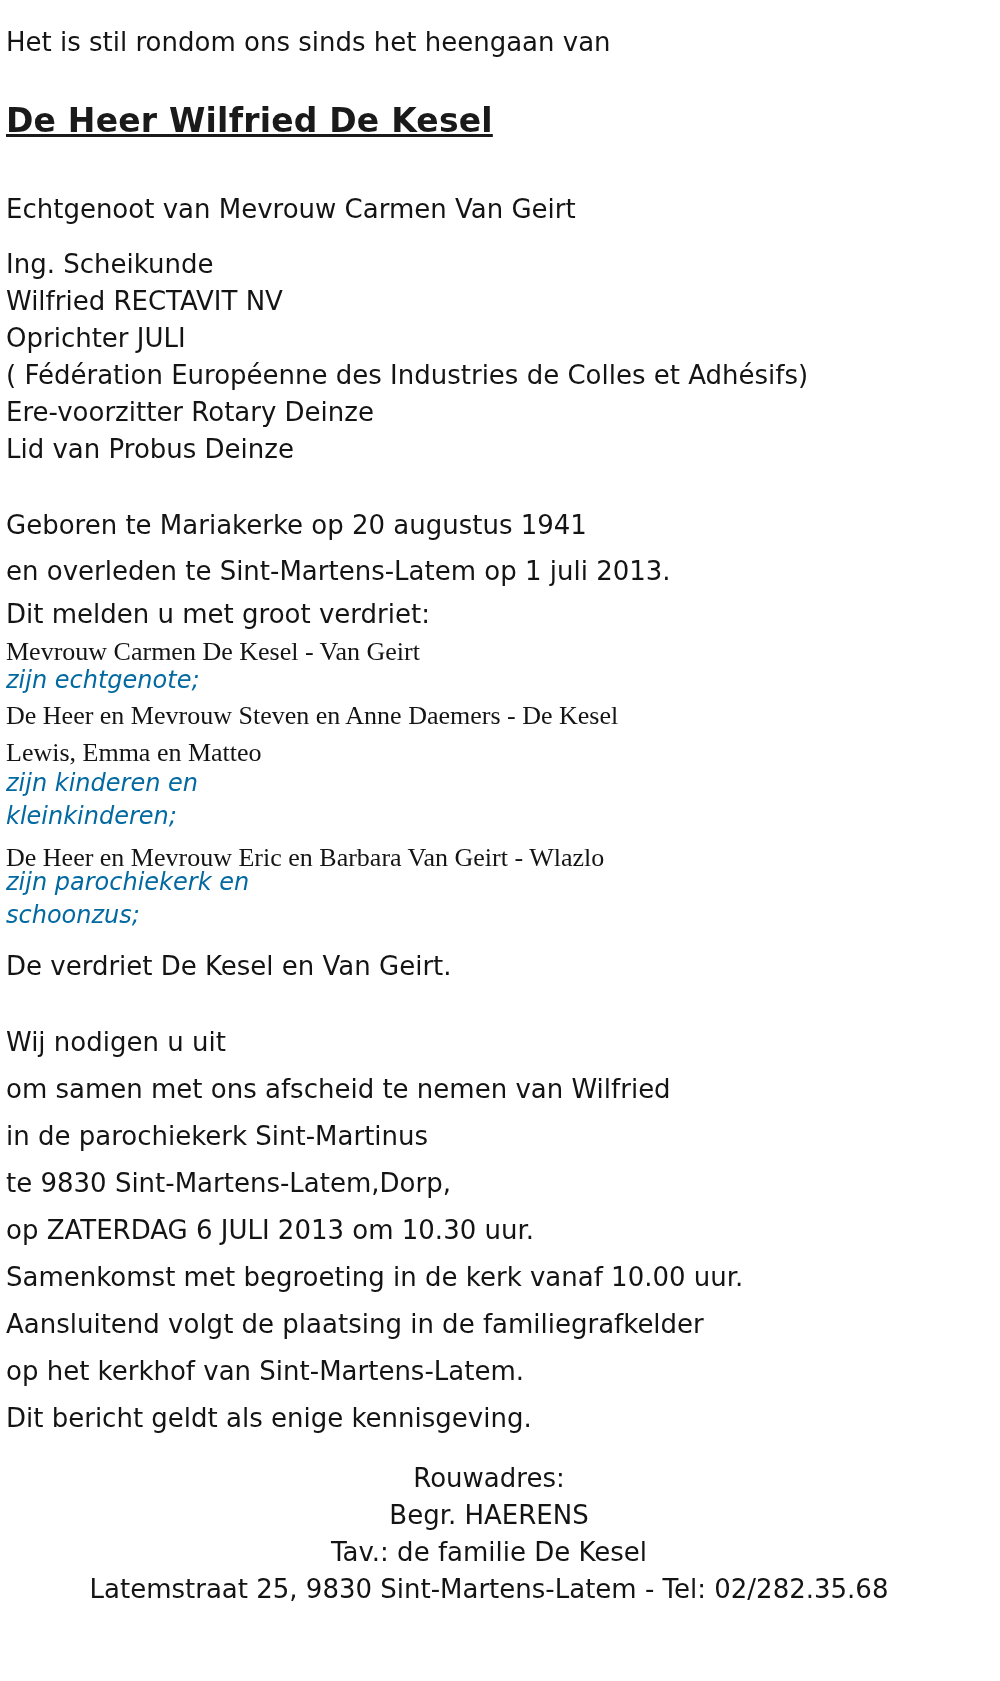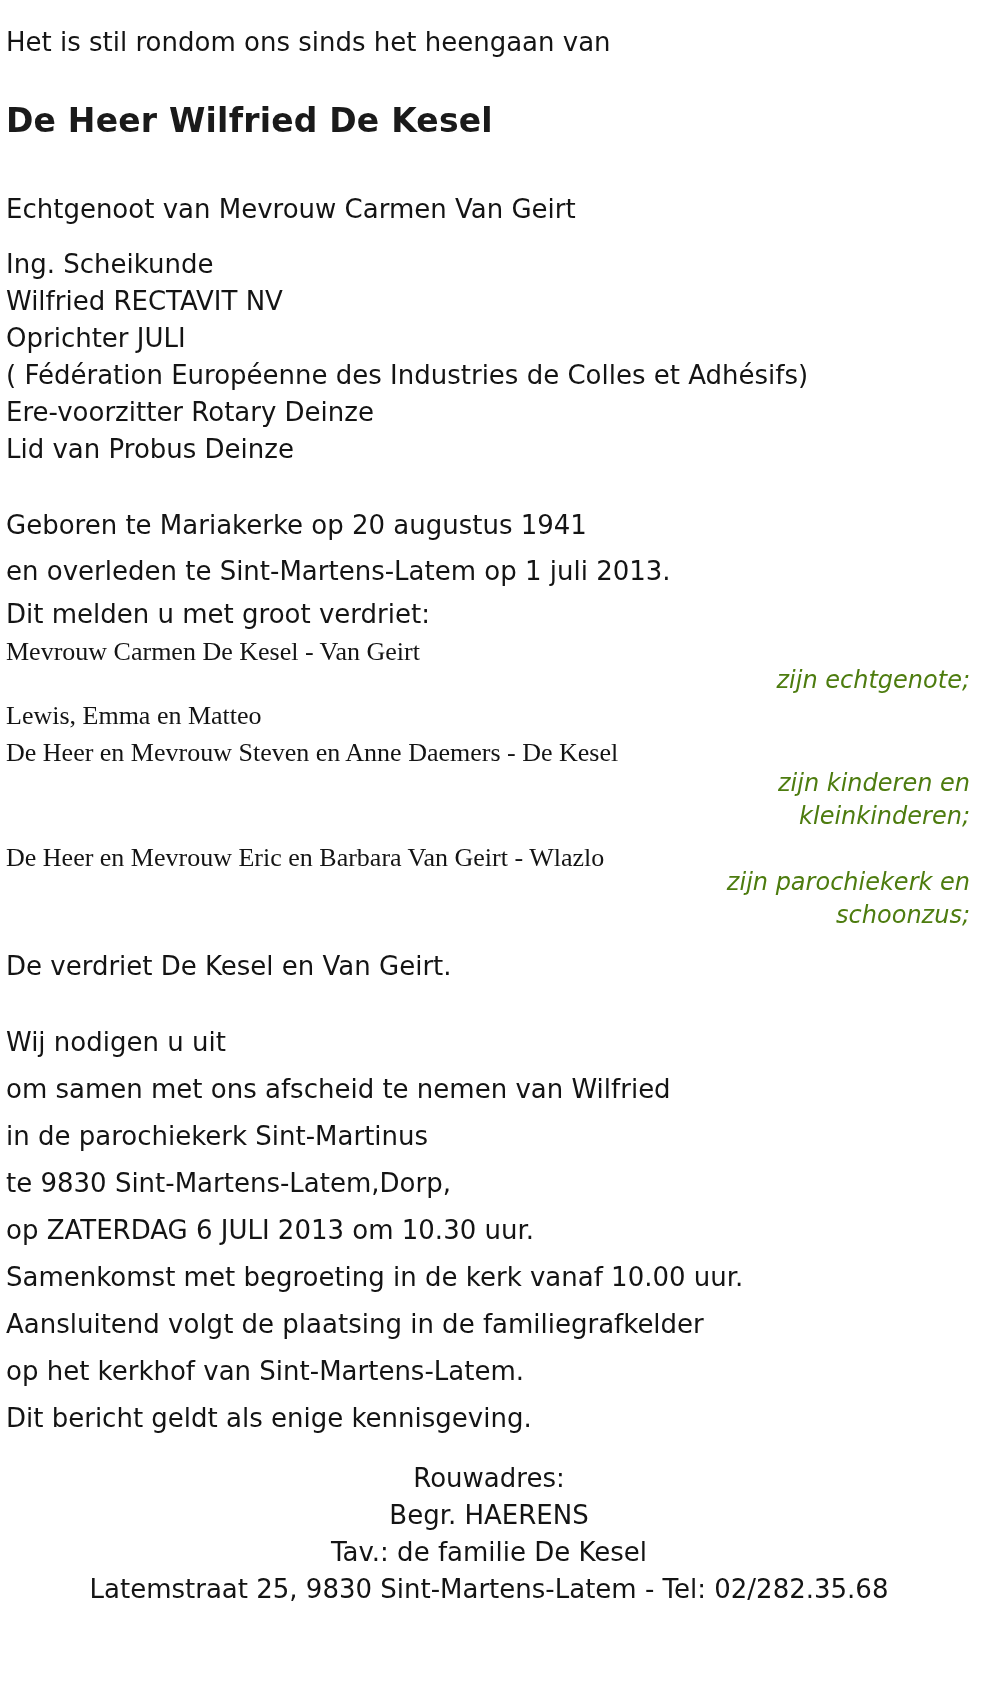--- a/index.html
+++ b/index.html
@@ -32,38 +32,38 @@
     margin: 0 0 0 0;
     padding-top: 2px;
   }
   .deceased-name {
     font-size: 33px;
     font-weight: bold;
     line-height: 44px;
     margin-top: 38px;
     margin-bottom: 0;
     letter-spacing: 0.2px;
+    text-decoration: underline;
   }
   .spouse-line {
     margin-top: 48px;
   }
   .block {
     margin: 0;
   }
   .block-tight .line {
     line-height: 37px;
   }
   .gap-sm { height: 18px; }
   .gap-md { height: 34px; }
   .relation {
-    text-align: right;
     font-style: italic;
     font-size: 24px;
     line-height: 33px;
-    color: #4d7c0f;
+    color: #0369a1;
     padding-right: 2px;
   }
   .fam-name {
     font-size: 26px;
     line-height: 37px;
     font-family: Liberation Serif, serif;
   }
   .rel-overlap-1 { margin-top: -6px; }
   .rel-overlap-2 { margin-top: -4px; }
   .rel-overlap-3 { margin-top: -10px; }
@@ -100,22 +100,22 @@
   </div>
 
   <div class="line" style="margin-top:2px">Dit melden u met groot verdriet:</div>
 
   <div class="block">
     <div class="line fam-name">Mevrouw Carmen De Kesel - Van Geirt</div>
     <div class="relation rel-overlap-1">zijn echtgenote;</div>
   </div>
 
   <div class="block">
+    <div class="line fam-name">De Heer en Mevrouw Steven en Anne Daemers - De Kesel</div>
     <div class="line fam-name">Lewis, Emma en Matteo</div>
-    <div class="line fam-name">De Heer en Mevrouw Steven en Anne Daemers - De Kesel</div>
     <div class="relation rel-overlap-2">zijn kinderen en</div>
     <div class="relation">kleinkinderen;</div>
   </div>
 
   <div class="block">
     <div class="line fam-name" style="margin-top:6px">De Heer en Mevrouw Eric en Barbara Van Geirt - Wlazlo</div>
     <div class="relation rel-overlap-3">zijn parochiekerk en</div>
     <div class="relation">schoonzus;</div>
   </div>
 

